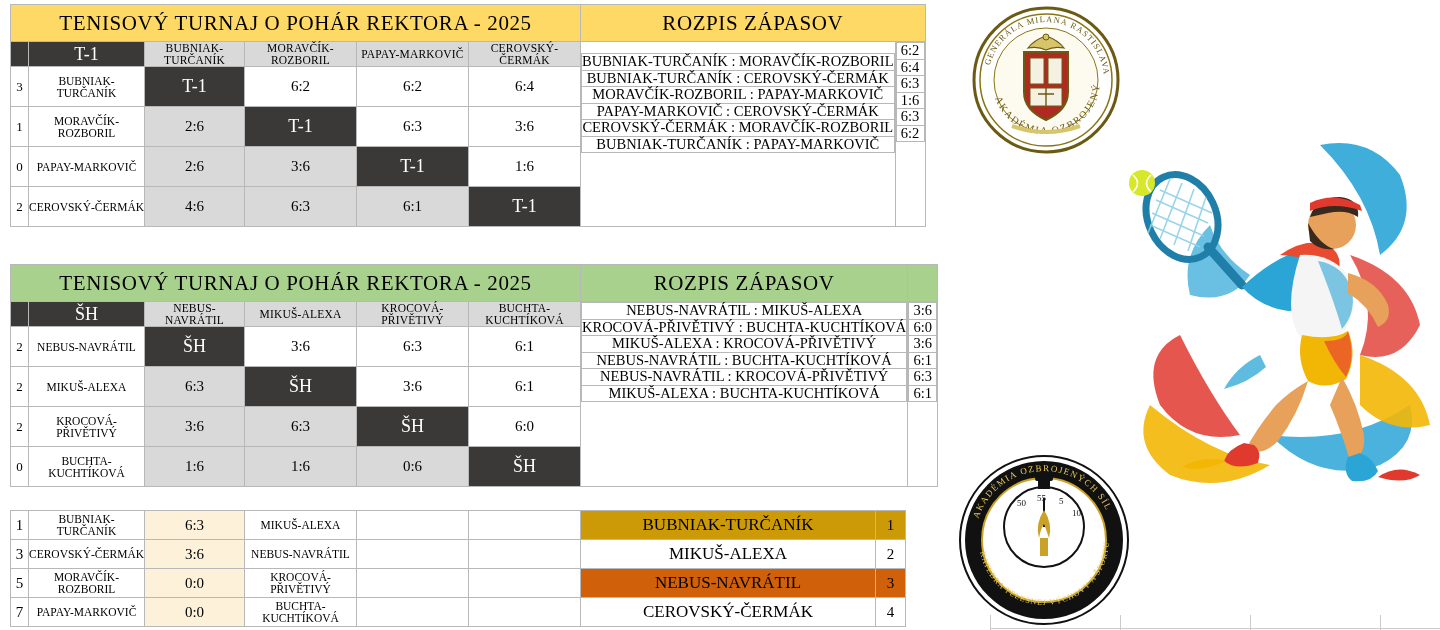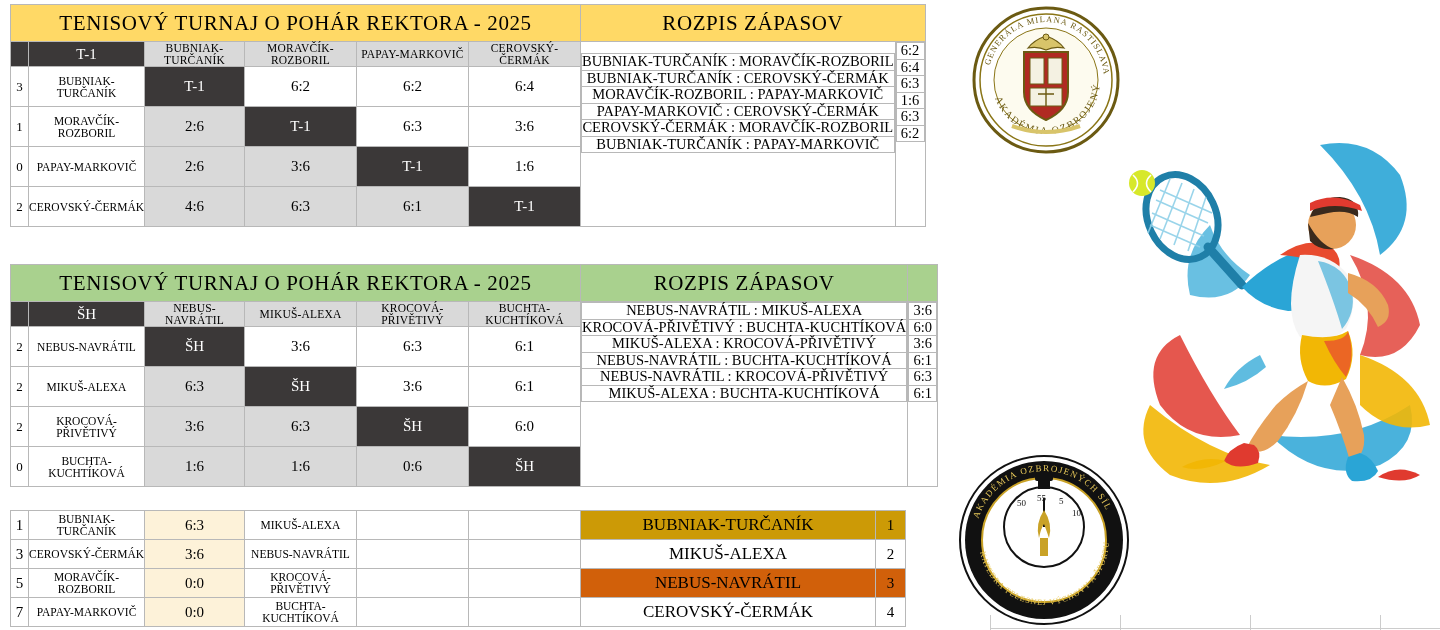--- a/index.html
+++ b/index.html
@@ -47,21 +47,21 @@
   .t-yellow { background: #ffd966; }
   .t-green  { background: #a9d18e; }
   .hdr-name {
     font-size: 11.5px;
     letter-spacing: 0.2px;
   }
   .dark {
     background: #3b3838;
     color: #ffffff;
   }
-  .dark.big { font-size: 15px; }
+  .dark.big { font-size: 18px; }
   .grey { background: #d9d9d9; }
   .white { background: #ffffff; }
   .score { font-size: 15px; }
   .pname {
     font-size: 11.5px;
   }
   .pts {
     font-size: 13px;
     background: #ffffff;
   }

